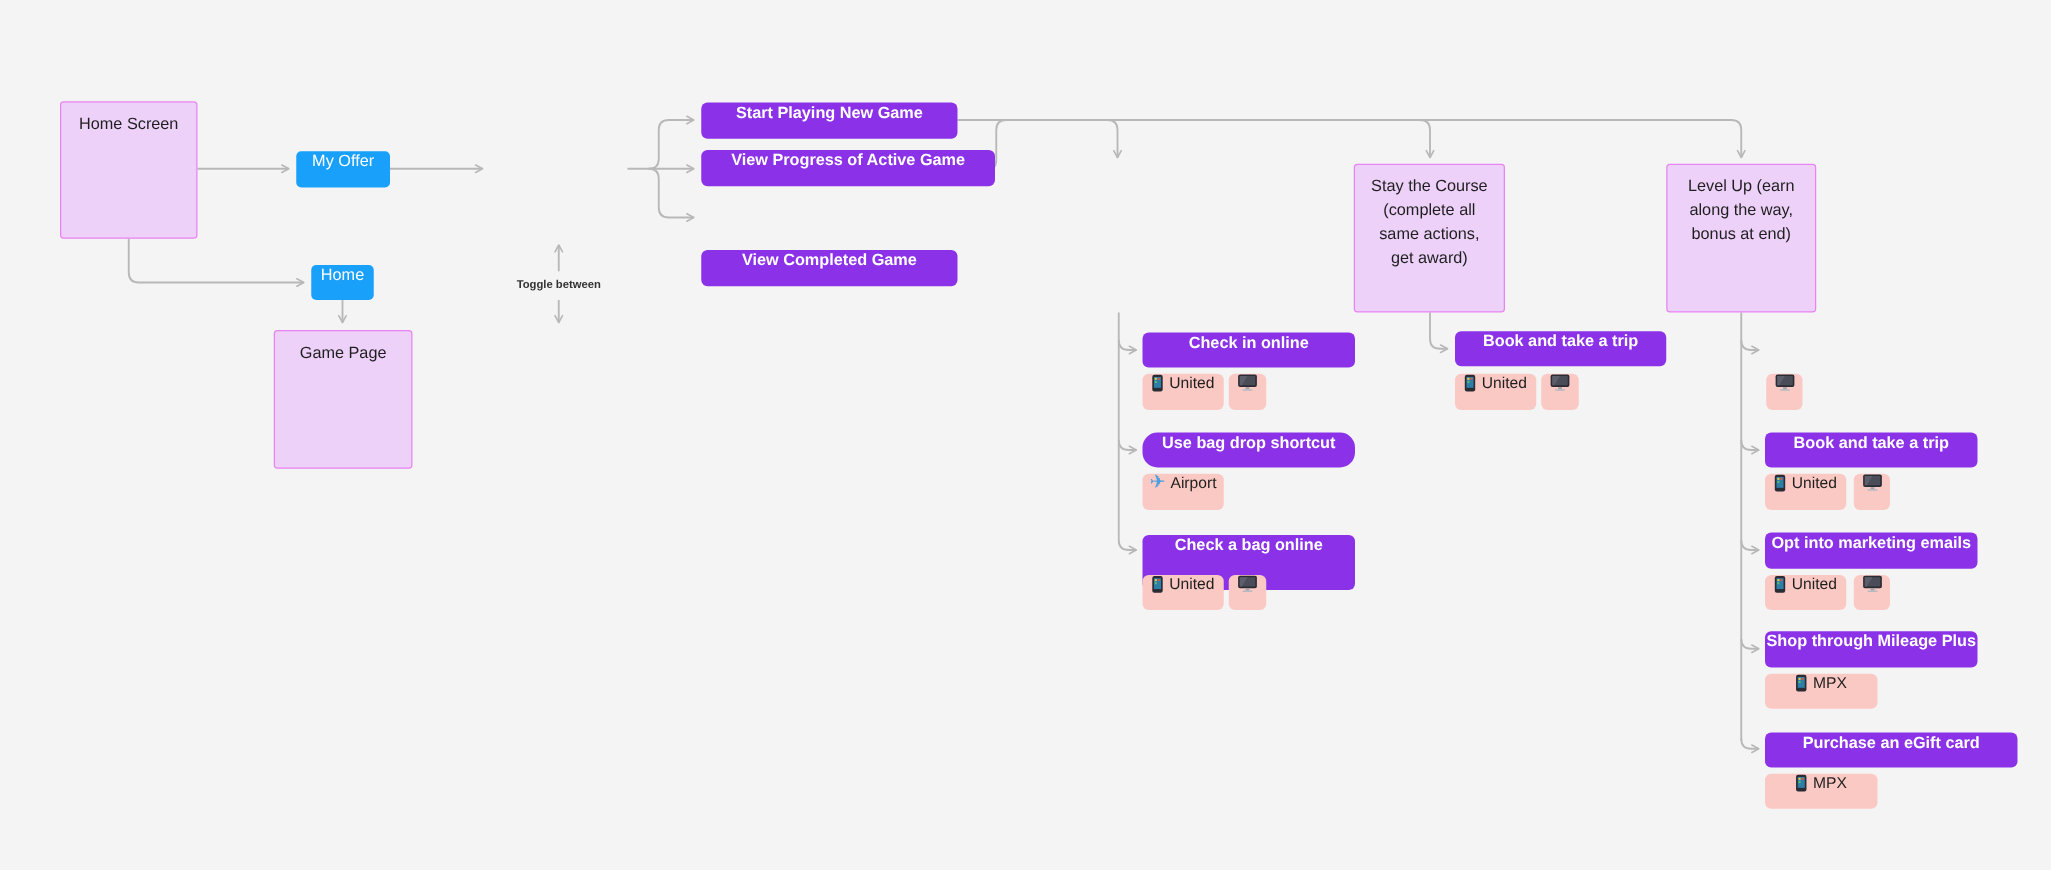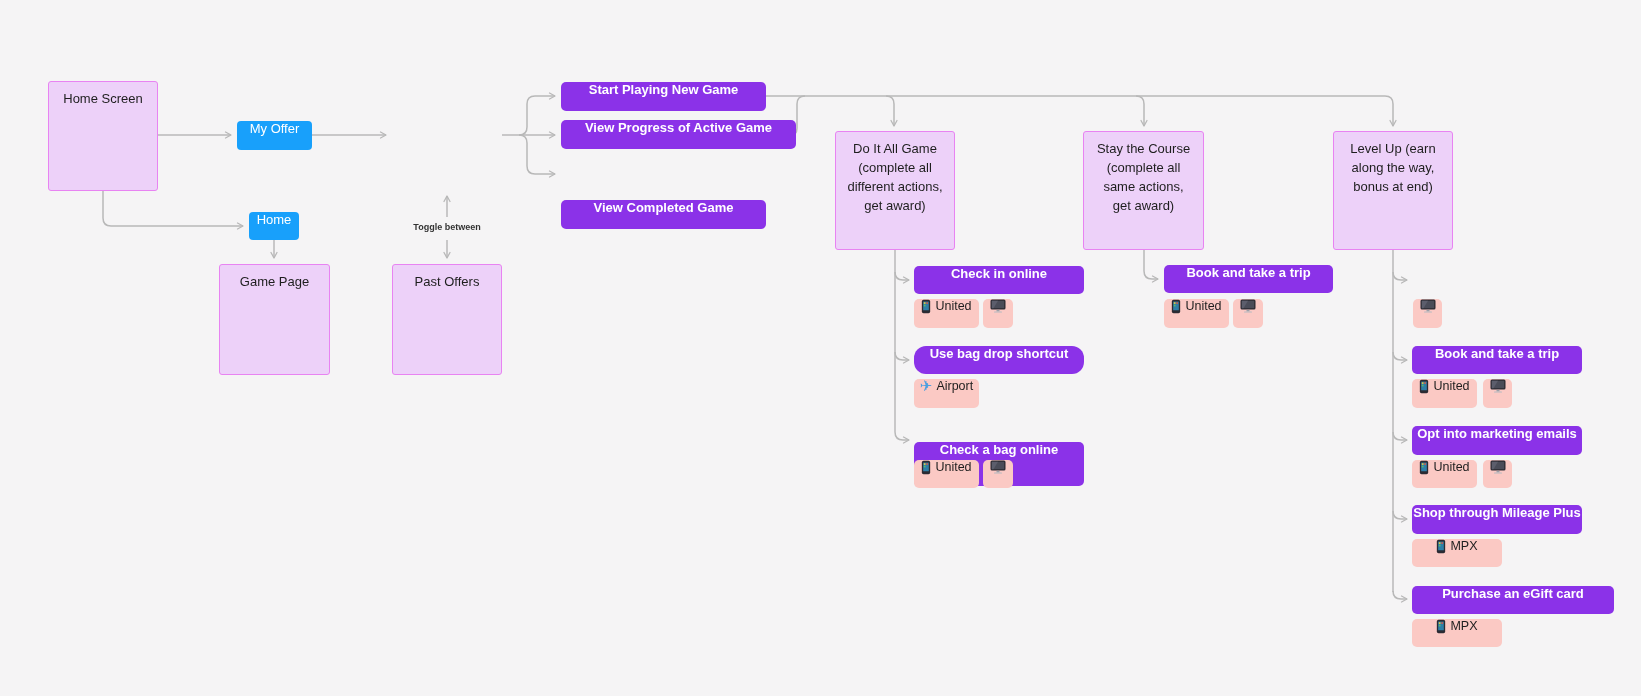--- a/index.html
+++ b/index.html
@@ -111,40 +111,34 @@
   </div>
   <div class="node btn-blue" style="left:237px;top:121px;width:75px;height:29px;">
     <span>My Offer</span>
   </div>
   <div class="node btn-blue" style="left:249px;top:212px;width:50px;height:28px;">
     <span>Home</span>
   </div>
   <div class="node screen-box" style="left:219px;top:264px;width:111px;height:111px;">
     <span>Game Page</span>
   </div>
-  <div class="node screen-box" style="left:392px;top:264px;width:110px;height:111px;">
-    <span>Past Offers</span>
-  </div>
   <div class="node lbl-small" style="left:397px;top:221px;width:100px;height:13px;">
     <span>Toggle between</span>
   </div>
 
   <div class="node btn-purple" style="left:561px;top:82px;width:205px;height:29px;">
     <span>Start Playing New Game</span>
   </div>
   <div class="node btn-purple" style="left:561px;top:120px;width:235px;height:29px;">
     <span>View Progress of Active Game</span>
   </div>
   <div class="node btn-purple" style="left:561px;top:160px;width:205px;height:29px;margin-top:40px;">
     <span>View Completed Game</span>
   </div>
 
-  <div class="node screen-box" style="left:835px;top:131px;width:120px;height:119px;">
-    <span>Do It All Game (complete all different actions, get award)</span>
-  </div>
   <div class="node screen-box" style="left:1083px;top:131px;width:121px;height:119px;">
     <span>Stay the Course (complete all same actions, get award)</span>
   </div>
   <div class="node screen-box" style="left:1333px;top:131px;width:120px;height:119px;">
     <span>Level Up (earn along the way, bonus at end)</span>
   </div>
 
   <div class="node btn-purple" style="left:914px;top:266px;width:170px;height:28px;">
     <span>Check in online</span>
   </div>
@@ -173,21 +167,21 @@
   </div>
 
   <div class="node btn-purple" style="left:914px;top:346px;width:170px;height:28px;border-radius:12px;">
     <span>Use bag drop shortcut</span>
   </div>
   <div class="node tag" style="left:914px;top:379px;width:65px;height:29px;">
     <span class="icon plane-glyph">✈</span>
     <span>Airport</span>
   </div>
 
-  <div class="node btn-purple" style="left:914px;top:442px;width:170px;height:44px;">
+  <div class="node btn-purple" style="left:914px;top:428px;width:170px;height:44px;">
     <span>Check a bag online</span>
   </div>
   <div class="node tag" style="left:914px;top:460px;width:65px;height:28px;">
     <span class="icon">
       <svg width="10" height="15" viewBox="0 0 12 17">
           <rect x="1" y="0.5" width="10" height="16" rx="2" fill="#2B2B33"></rect>
           <rect x="2.6" y="2.6" width="6.8" height="10.4" fill="#2E7FA8"></rect>
           <rect x="3.4" y="3.4" width="2" height="2" fill="#E8C93F"></rect>
           <rect x="6.4" y="3.4" width="2" height="2" fill="#CF5A4E"></rect>
           <rect x="3.4" y="6.4" width="2" height="2" fill="#5BBB6A"></rect>

